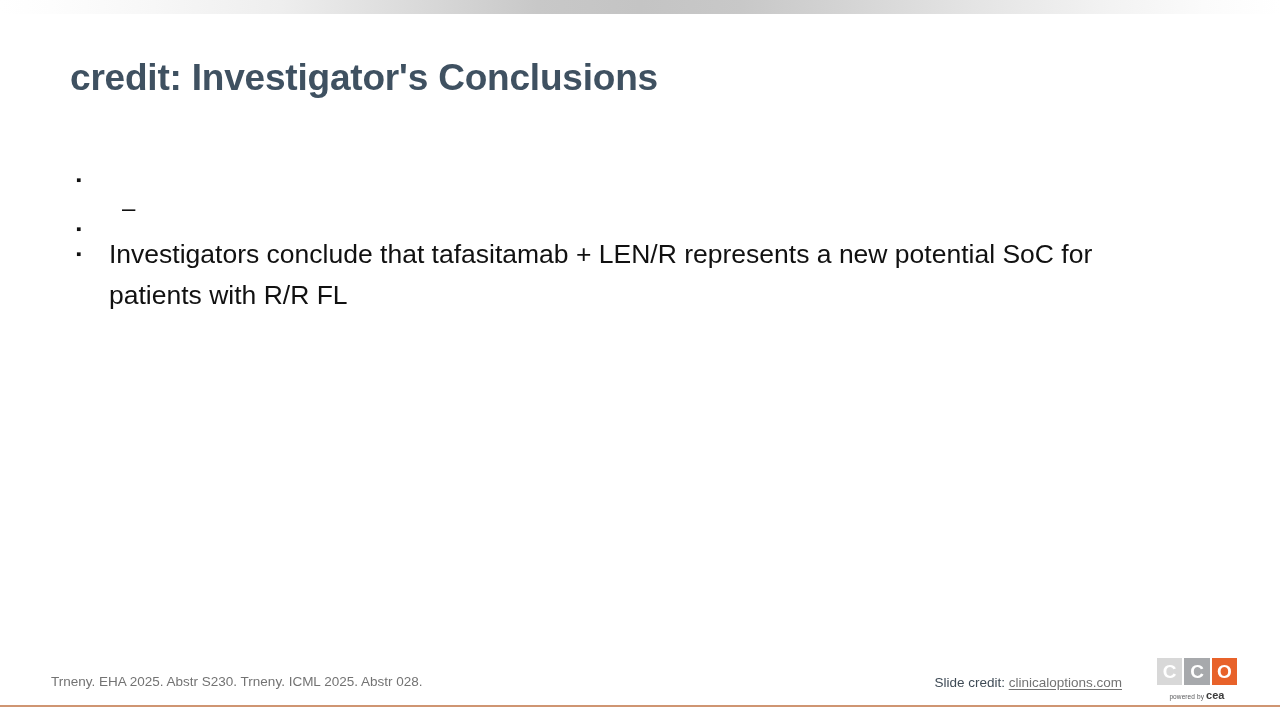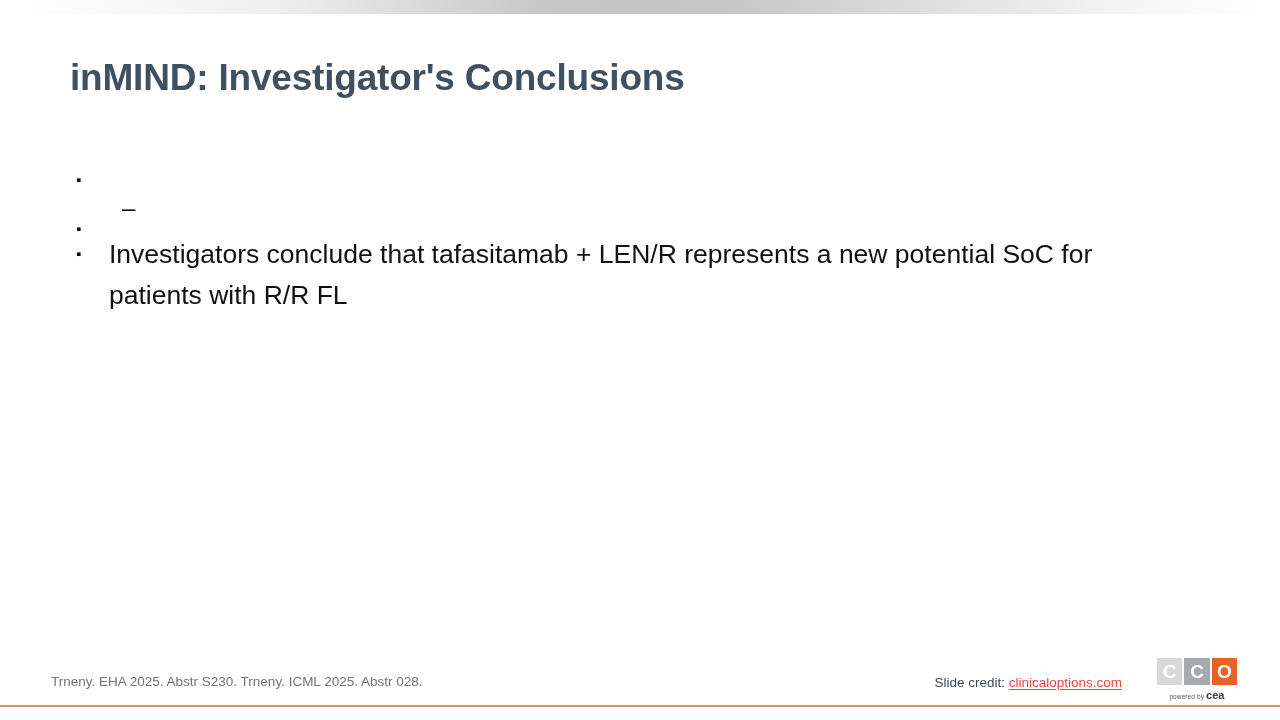--- a/index.html
+++ b/index.html
@@ -119,21 +119,21 @@
   .footer-credit {
     position: absolute;
     right: 158px;
     top: 675px;
     font-size: 13.5px;
     color: #3f4b56;
     white-space: nowrap;
   }
 
   .footer-credit .link {
-    color: #ef4444;
+    color: #737373;
     text-underline-offset: 2px;
   }
 
   .footer-rule {
     position: absolute;
     left: 0;
     top: 705px;
     width: 1280px;
     height: 2px;
     background: #cf9572;
@@ -182,21 +182,21 @@
     white-space: nowrap;
   }
 
   .logo-tagline b { font-size: 11px; color: #3c3c3c; }
 </style>
 </head>
 <body>
 
 <div class="top-band"></div>
 
-<h1 class="slide-title">inMIND: Investigator's Conclusions</h1>
+<h1 class="slide-title">credit: Investigator's Conclusions</h1>
 
 <div class="content">
 
   <div class="bullet-l1 b1">
     <span class="marker">▪</span>
   </div>
 
   <div class="gap-a"></div>
 
   <div class="bullet-l2 b2">

